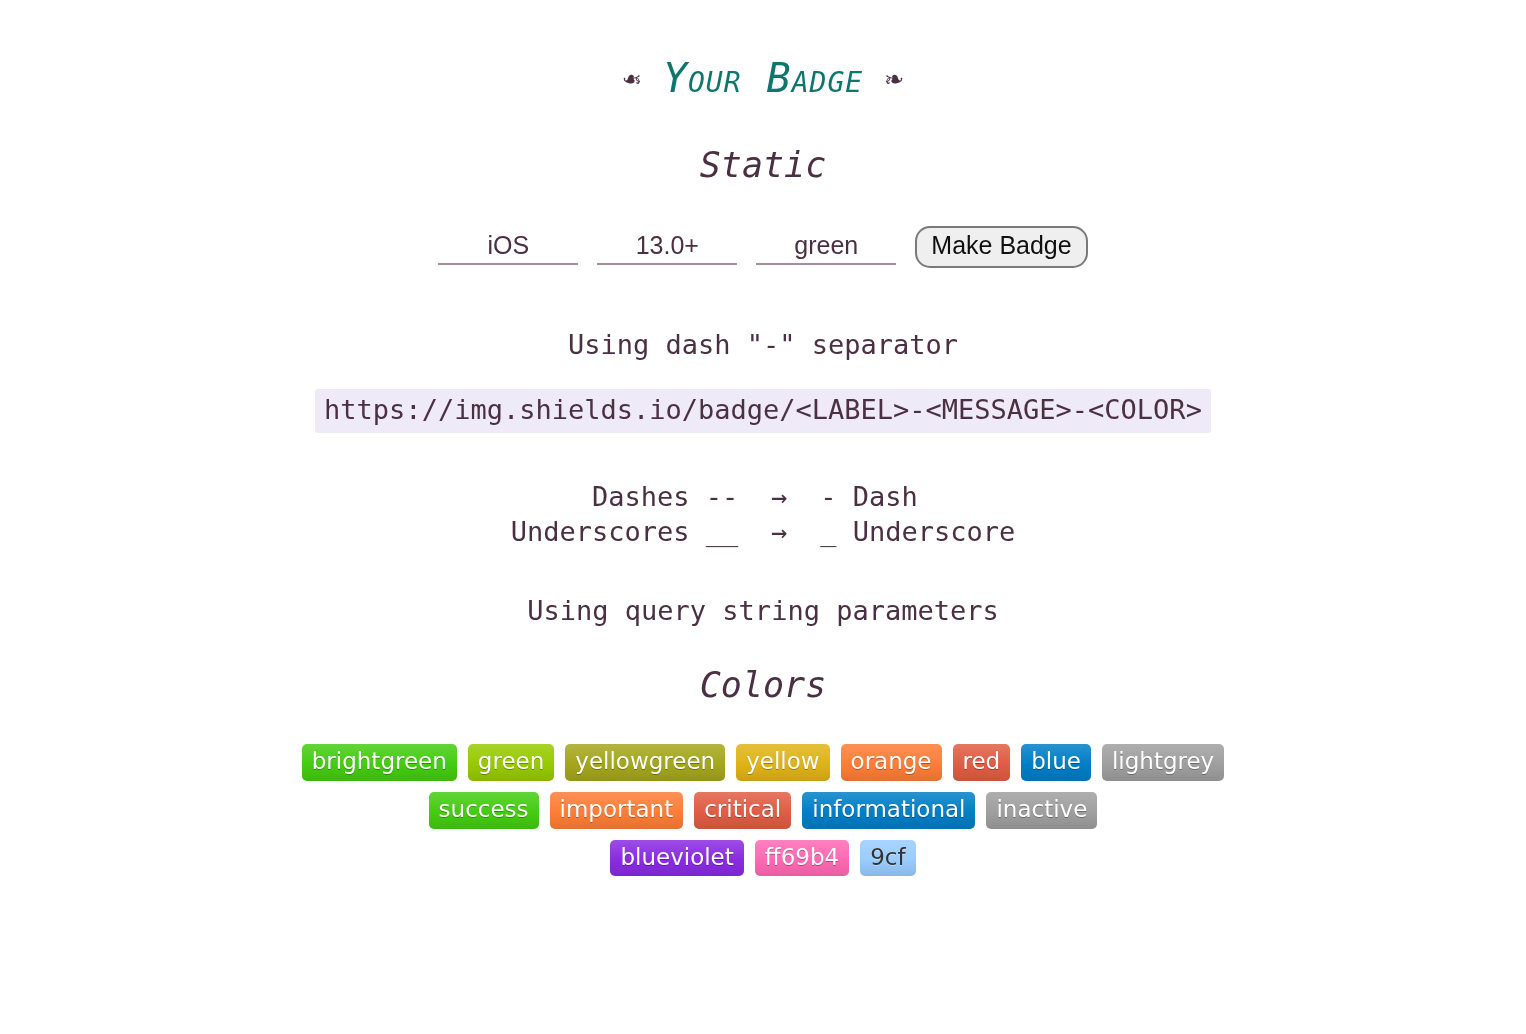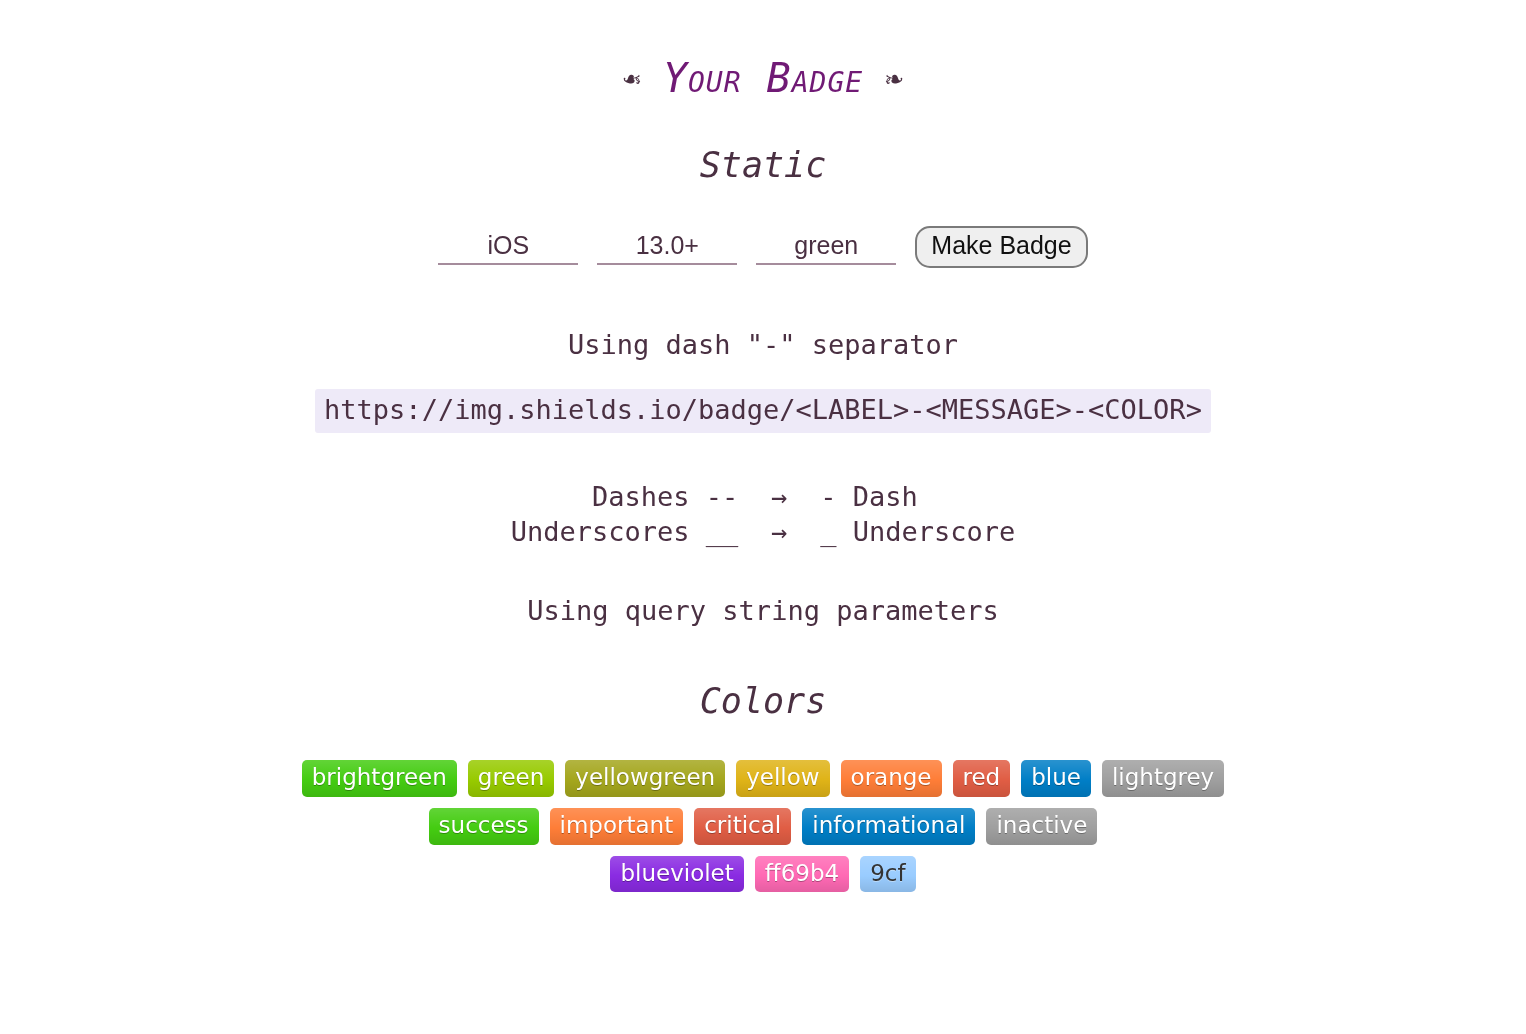--- a/index.html
+++ b/index.html
@@ -37,35 +37,35 @@
     display: inline-block;
   }
   .fleuron.left  { transform: scaleX(-1) rotate(-6deg); }
   .fleuron.right { transform: rotate(-6deg); }
   .title-text {
     font-family: "DejaVu Sans Mono", monospace;
     font-style: italic;
     font-size: 40px;
     font-variant: small-caps;
     letter-spacing: 1px;
-    color: #701a75;
+    color: #0f766e;
     white-space: pre;
   }
 
   
   .h2 {
     font-family: "DejaVu Sans Mono", monospace;
     font-style: italic;
     font-size: 35px;
     color: #4a3042;
     margin: 0;
     line-height: 1;
   }
   #static-heading  { padding-top: 50px; }
-  #colors-heading  { padding-top: 44px; margin-top: 16px; }
+  #colors-heading  { padding-top: 44px; }
 
   
   .form-row {
     display: flex;
     justify-content: center;
     align-items: center;
     gap: 19px;
     padding-top: 43px;
   }
   .field {

